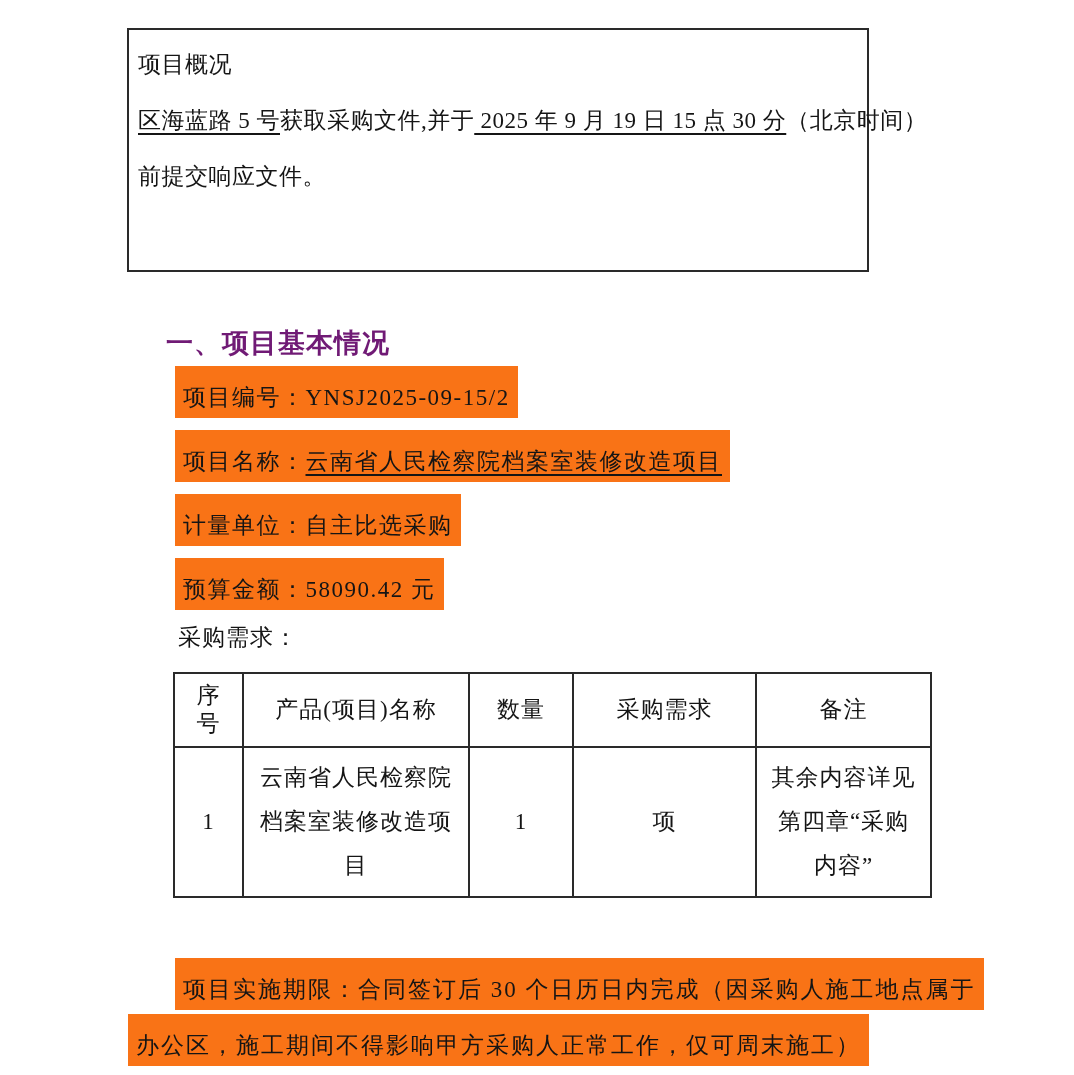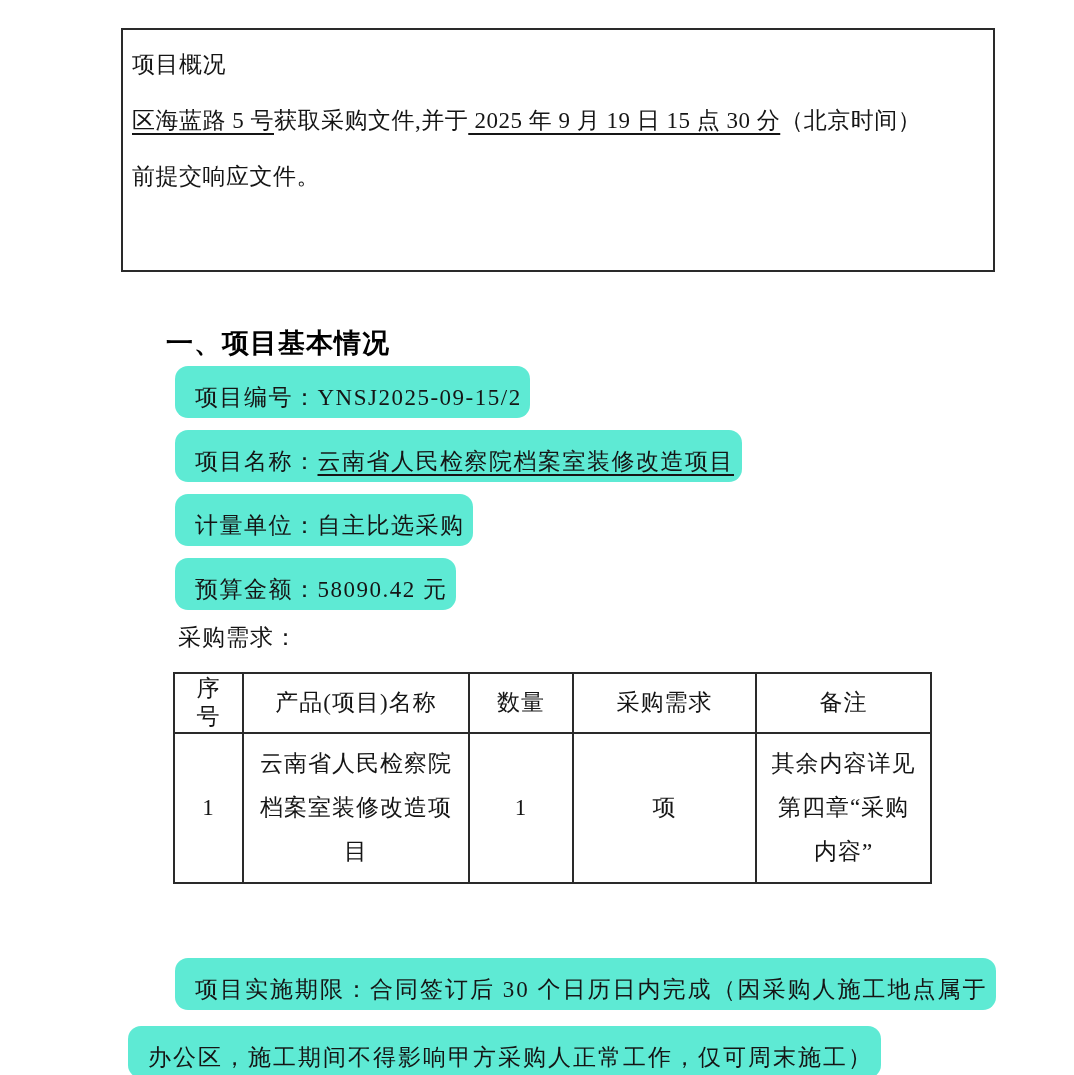--- a/index.html
+++ b/index.html
@@ -17,23 +17,23 @@
   }
   .page {
     position: absolute;
     inset: 0;
     background: #ffffff;
   }
 
   
   .overview-box {
     position: absolute;
-    left: 121px;
+    left: 127px;
     top: 28px;
-    width: 874px;
+    width: 742px;
     height: 244px;
     border: 2px solid #2a2a2a;
     box-sizing: border-box;
     padding: 7px 9px 0 9px;
   }
   .box-line {
     font-size: 23px;
     line-height: 56px;
     letter-spacing: 0.5px;
     white-space: nowrap;
@@ -48,39 +48,38 @@
   
   .section-heading {
     position: absolute;
     left: 166px;
     top: 325px;
     margin: 0;
     font-family: "Liberation Sans", "DejaVu Sans", sans-serif;
     font-size: 27px;
     font-weight: bold;
     letter-spacing: 1px;
-    color: #000000;
+    color: #701a75;
   }
 
   
   .fields {
     position: absolute;
     left: 175px;
     top: 366px;
   }
   .field { margin-bottom: 12px; }
   .hl {
     display: inline-block;
-    background: #5eead4;
-    padding: 18px 8px 7px 20px;
+    background: #f97316;
+    padding: 18px 8px 7px 8px;
     font-size: 23px;
     line-height: 27px;
     letter-spacing: 1.5px;
     white-space: nowrap;
-    border-radius: 13px;
   }
 
   
   .demand-label {
     position: absolute;
     left: 178px;
     top: 622px;
     font-size: 23px;
     letter-spacing: 1px;
     text-align: center;
@@ -98,33 +97,33 @@
     color: #151515;
   }
   .req-table th, .req-table td {
     border: 2px solid #2a2a2a;
     text-align: center;
     vertical-align: middle;
     font-weight: normal;
     letter-spacing: 1px;
     padding: 0 13px;
   }
-  .req-table thead tr { height: 60px; }
+  .req-table thead tr { height: 74px; }
   .req-table tbody tr { height: 150px; }
   .req-table th { line-height: 28px; }
   .req-table td { line-height: 44px; }
 
   
   .impl {
     position: absolute;
     left: 128px;
     top: 958px;
     width: 940px;
   }
-  .impl-line { margin-bottom: 16px; white-space: nowrap; }
+  .impl-line { margin-bottom: 4px; white-space: nowrap; }
   .impl-indent { margin-left: 47px; }
   .impl .hl { letter-spacing: 2px; }
 </style>
 </head>
 <body>
 
 <div class="page">
 
   <div class="overview-box">
     <div class="box-line">项目概况</div>

